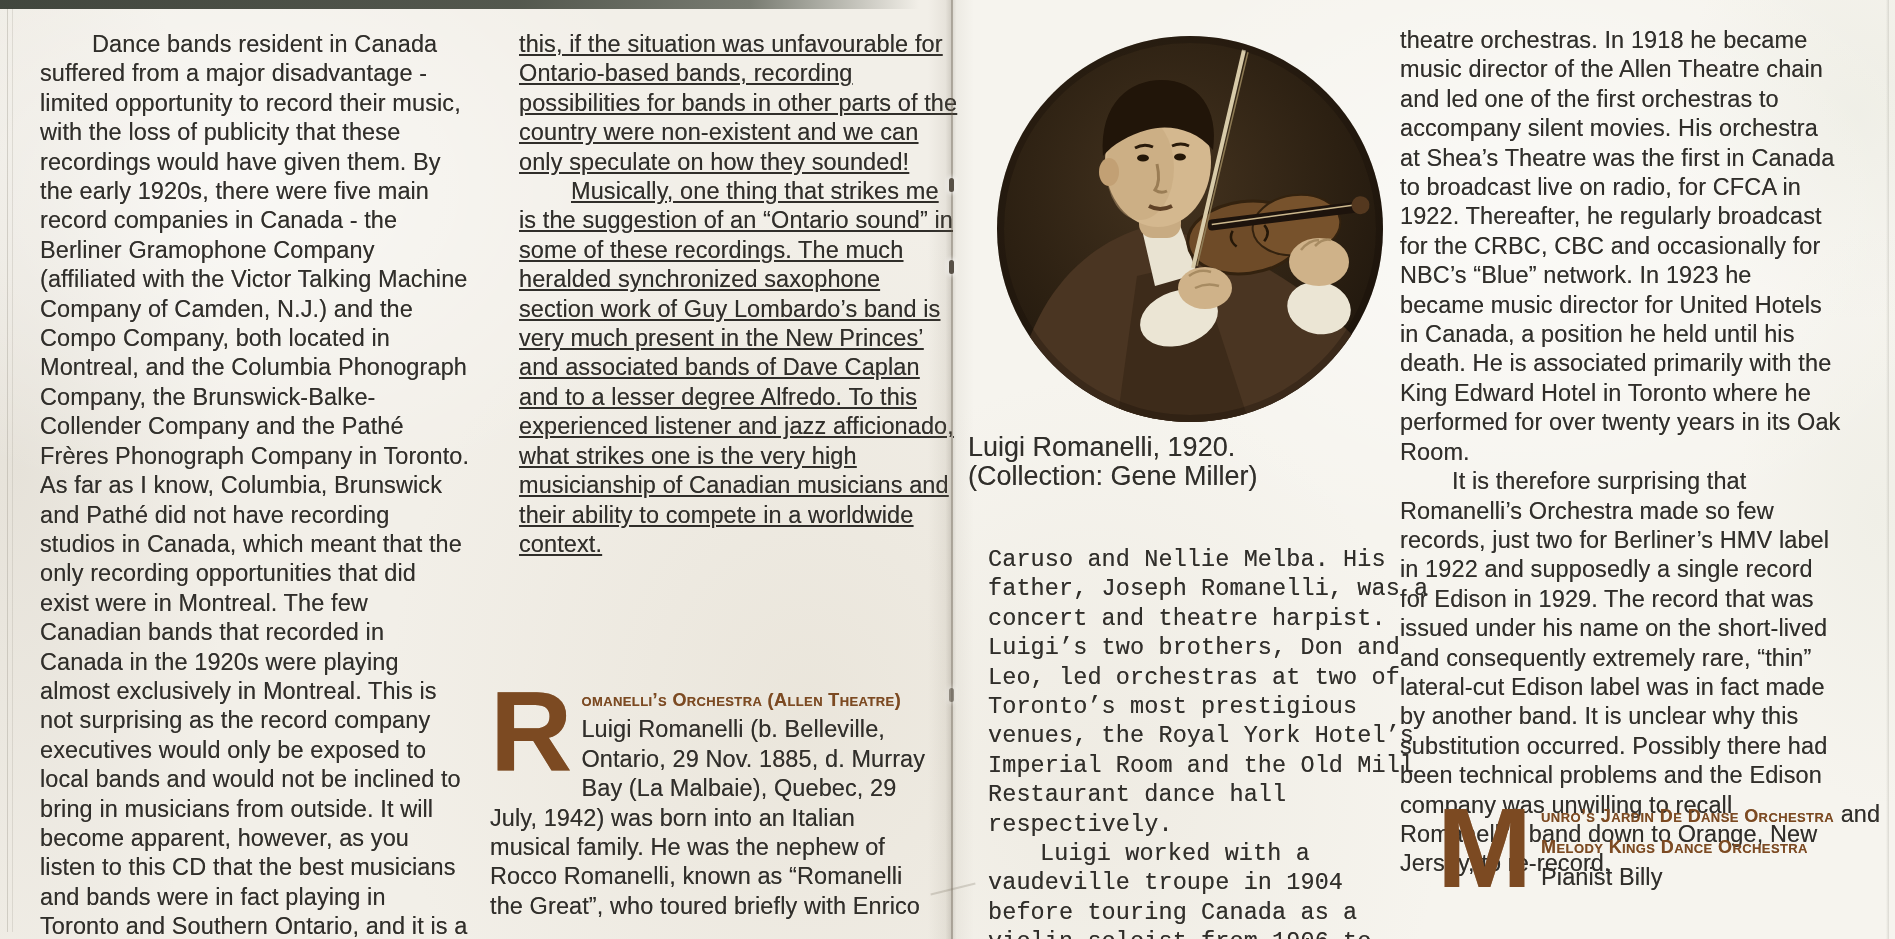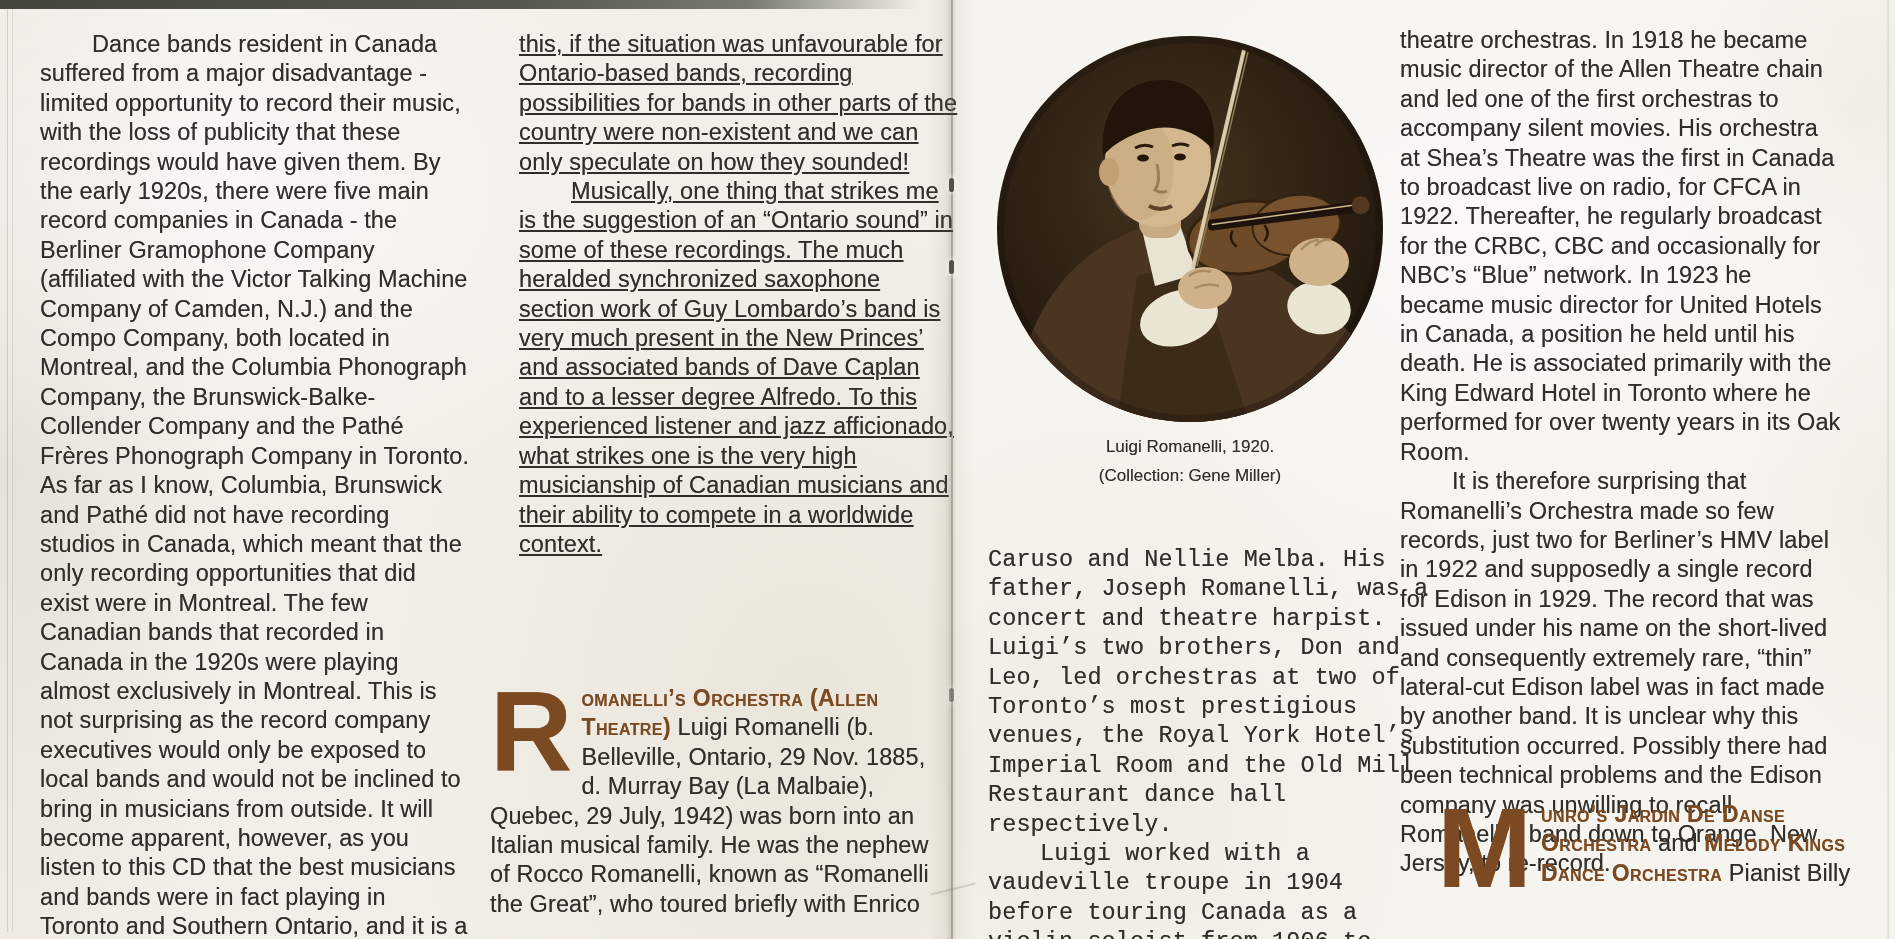--- a/index.html
+++ b/index.html
@@ -68,28 +68,28 @@
   .col p.indent{text-indent:52px;}
 
   .dropcap{
     float:left;color:#7c4a22;font-weight:bold;
     font-size:114px;line-height:86px;
     margin:5px 9px 0 0;
     text-shadow:0 0 0.6px rgba(124,74,34,0.6);
   }
   .sc{
     font-variant:small-caps;font-weight:bold;color:#7c4a22;
-    font-size:23px;letter-spacing:0.4px;
+    font-size:18px;letter-spacing:0.4px;
     text-shadow:0 0 0.5px rgba(124,74,34,0.55);
   }
 
   .photo-wrap{position:absolute;left:997px;top:36px;width:386px;height:386px;}
   .caption{
     position:absolute;left:968px;top:433px;width:444px;
-    text-align:center;color:#302e2a;font-size:17px;line-height:28.6px;
+    color:#302e2a;font-size:27px;line-height:28.6px;
     text-shadow:0 0 0.5px rgba(48,46,42,0.5);
   }
   .caption .cap-italic{font-style:italic;}
 </style>
 </head>
 <body>
 
 <div class="page page-left">
   <div class="left-edge-lines"></div>
 </div>

